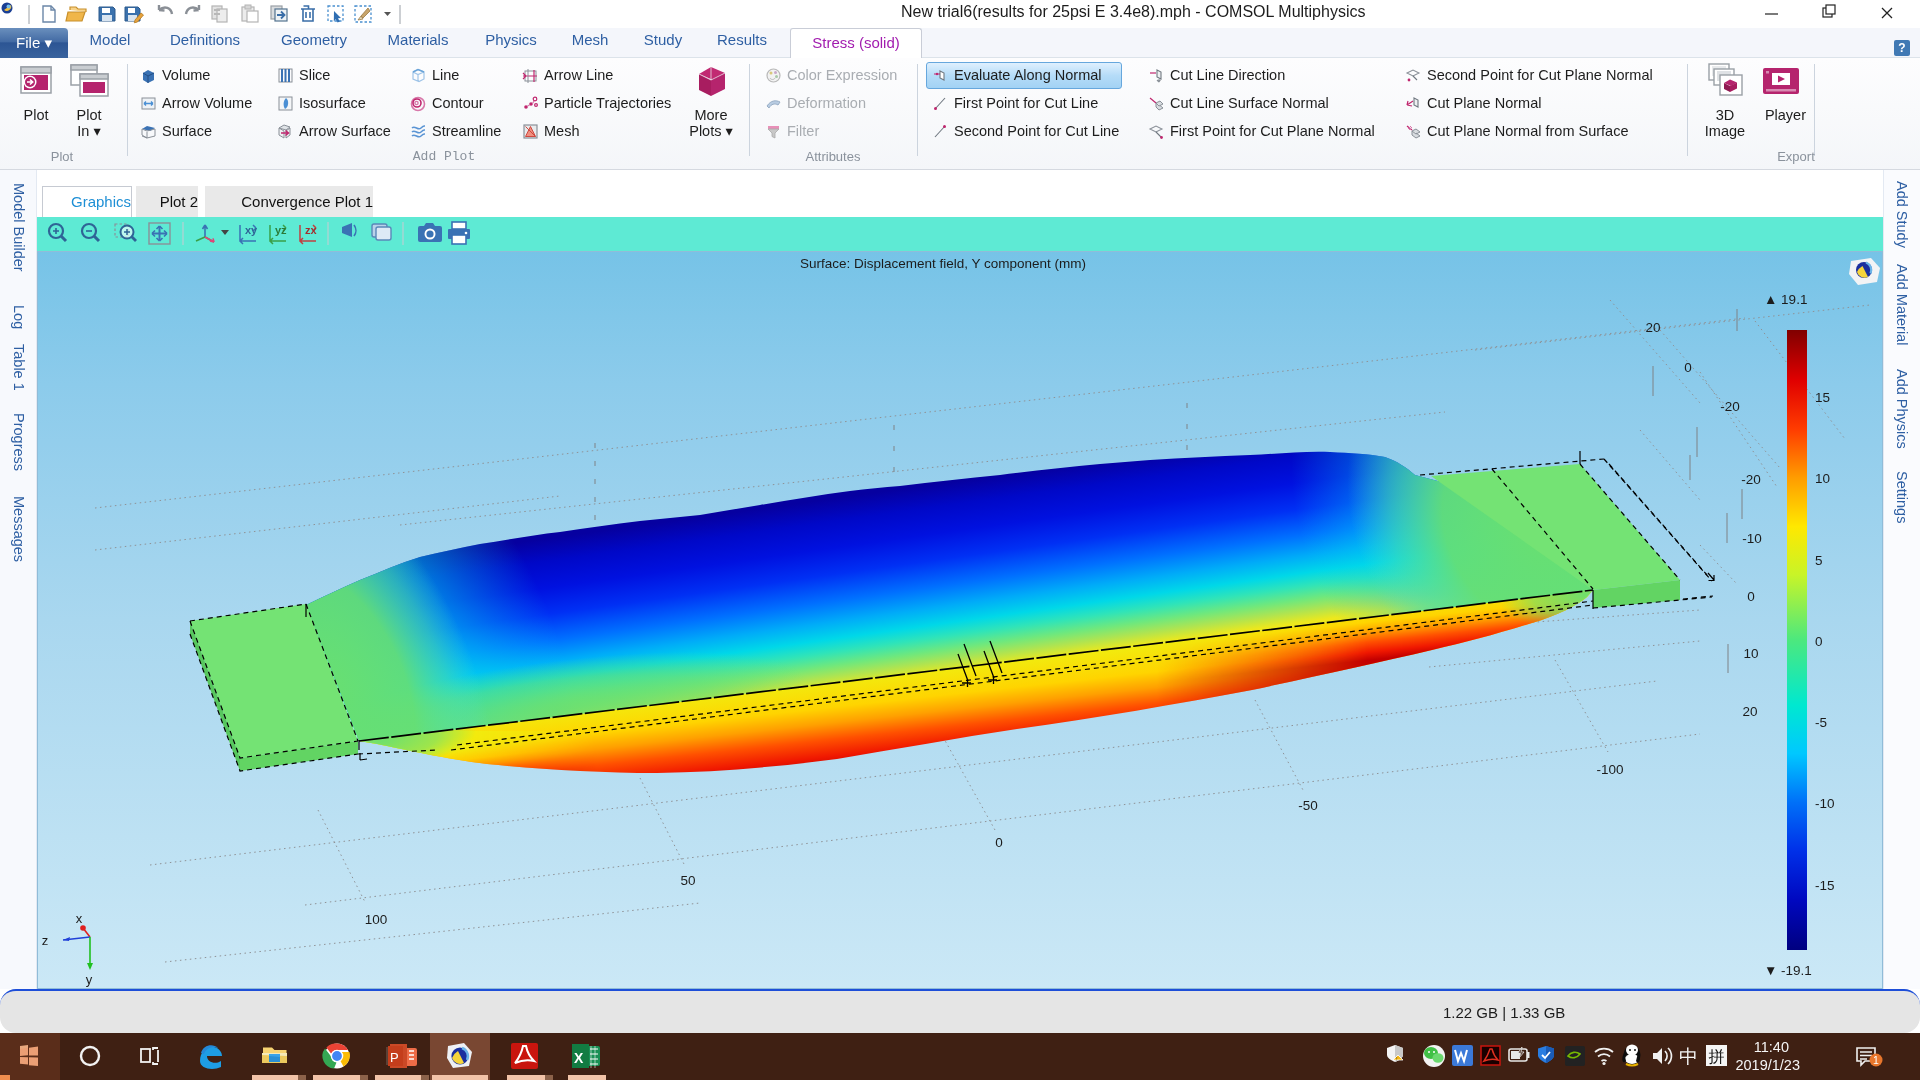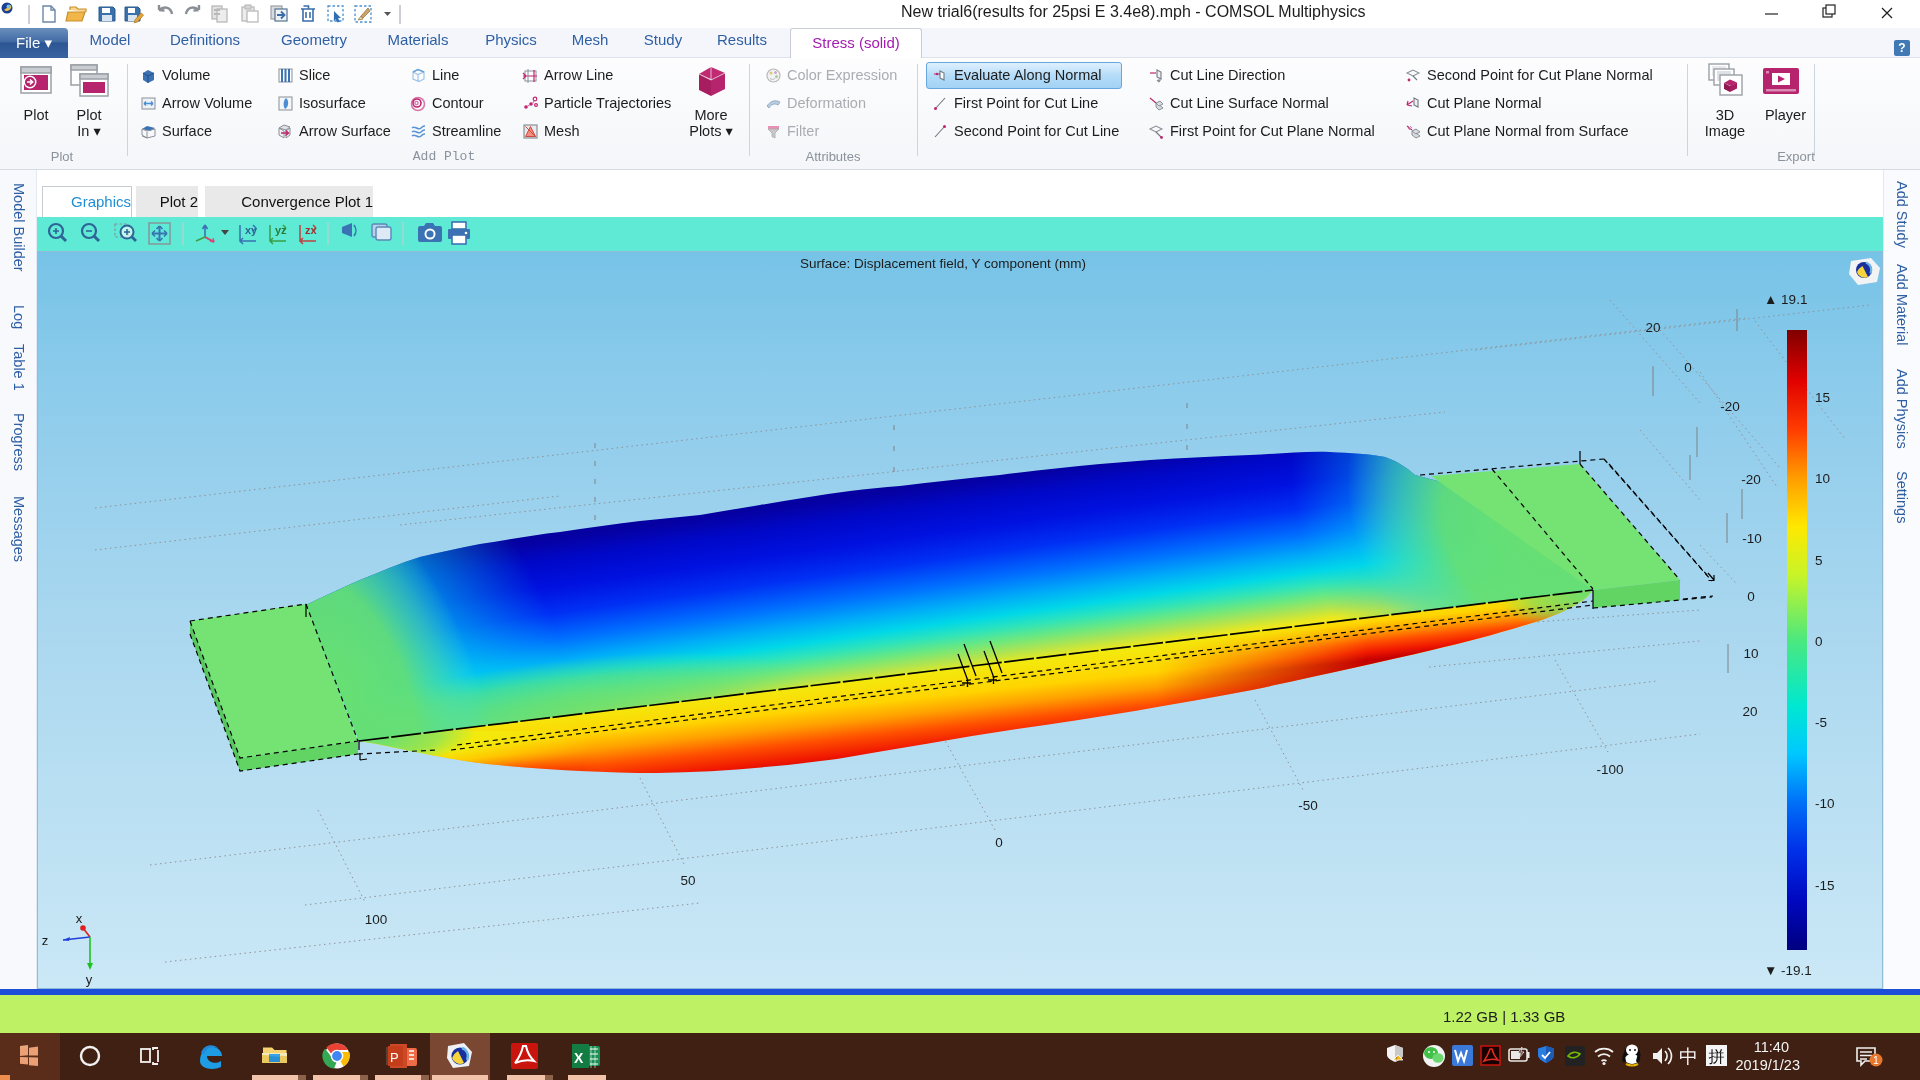--- a/index.html
+++ b/index.html
@@ -24,21 +24,21 @@
   .rsmall.dis { color:#a9adb2; }
   .ricon { position:absolute; left:0; top:3px; width:17px; height:17px; }
   .bigbtn { position:absolute; top:4px; text-align:center; font-size:14.5px; color:#1d1d1d; }
   #lsidebar { left:0; top:170px; width:37px; height:819px; background:#f7f9fd; border-right:1px solid #e3e9f2; }
   .vtext { position:absolute; writing-mode:vertical-rl; font-size:14.5px; color:#2e5fa3; white-space:nowrap; }
   #rsidebar { left:1883px; top:170px; width:37px; height:819px; background:#fafbfe; border-left:1px solid #e3e9f2; }
   #gpanel { left:37px; top:170px; width:1846px; height:819px; background:#ffffff; }
   .gtab { position:absolute; top:16px; height:31px; font-size:15px; text-align:right; }
   #gtoolbar { position:absolute; left:0px; top:47px; width:1846px; height:34px; background:#5eead4; }
   
-  #statusbar { left:0; top:989px; width:1920px; height:44px; background:#bef264; border-top:6px solid #1d4ed8; }
+  #statusbar { left:0; top:989px; width:1920px; height:44px; background:#e5e5e5; border-top:2px solid #1d4ed8;border-radius:16px; }
   #memtext { left:1443px; top:13px; font-size:15px; color:#1d1d1d; }
   
   #taskbar { left:0; top:1033px; width:1920px; height:47px; background:#3f2013; }
 </style>
 </head>
 <body>
 <div id="root">
 
   <div id="titlebar" class="abs">
     <svg id="qat" class="abs" style="left:0;top:0;width:800px;height:28px" viewBox="0 0 800 28">

